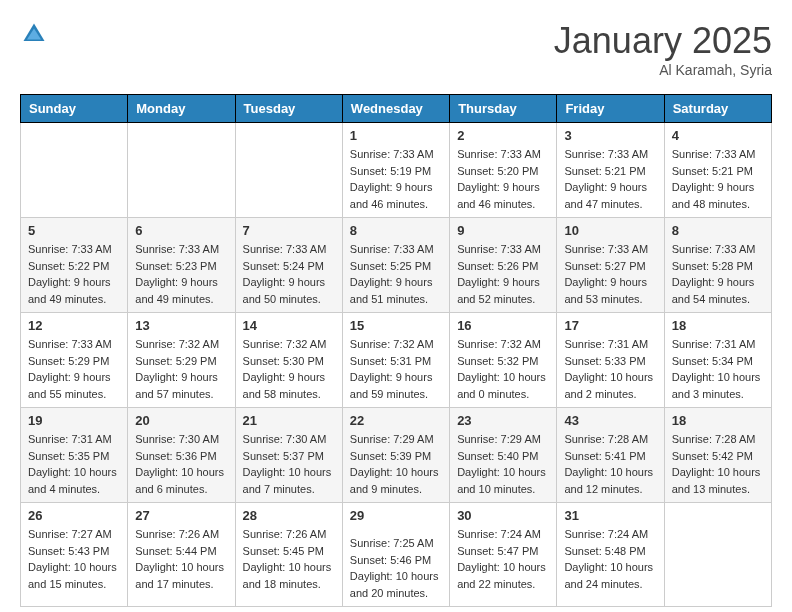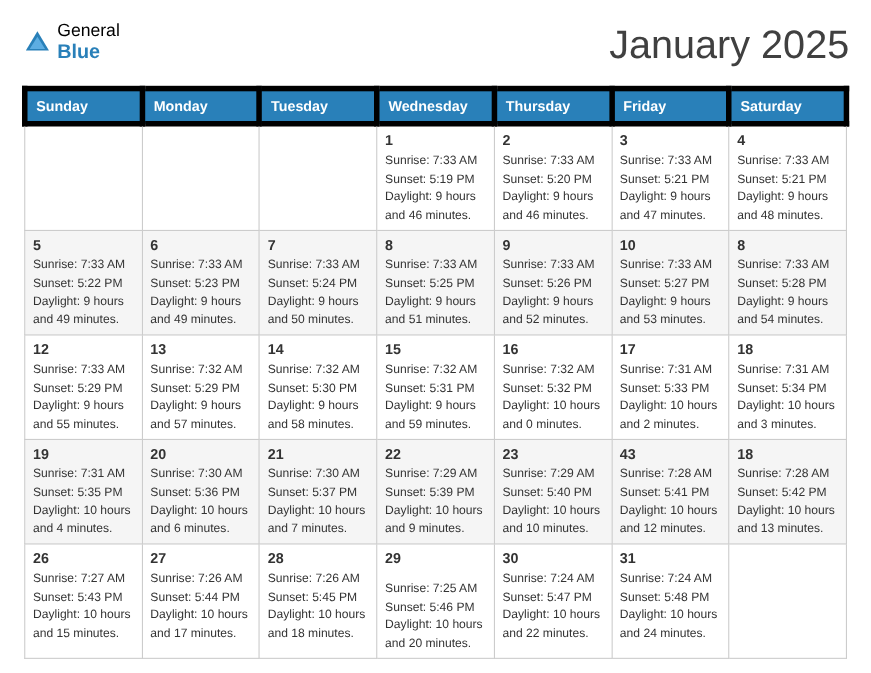--- a/index.html
+++ b/index.html
@@ -51,21 +51,21 @@
       width: 100%;
       border-collapse: collapse;
       border: 1px solid #ccc;
     }
     .calendar th {
       background: #2980b9;
       color: #fff;
       padding: 6px 8px;
       text-align: left;
       font-size: 13px;
-      border: 5px solid #000000;
+      border: 1px solid #000000;
     }
     .calendar td {
       vertical-align: top;
       border: 1px solid #ccc;
       padding: 5px 7px;
       width: 14.28%;
       min-height: 80px;
       font-size: 11px;
       color: #333;
       background: #fff;
@@ -93,27 +93,24 @@
   </style>
 </head>
 <body>
 
 <div class="header">
   <div class="logo">
     <svg class="logo-icon" viewBox="0 0 40 40">
       <polygon points="20,5 35,30 5,30" fill="#2980b9"></polygon>
       <polygon points="20,12 30,28 10,28" fill="#5dade2"></polygon>
     </svg>
-    <div class="logo-text">
-      <span>General</span>
-      <span class="logo-blue">Blue</span>
-    </div>
   </div>
   <div class="title-block">
     <div class="month-title">January 2025</div>
+    <div class="subtitle">Al Karamah, Syria</div>
   </div>
 </div>
 
 <table class="calendar">
   <thead>
     <tr>
     <th>Sunday</th>
         <th>Monday</th>
         <th>Tuesday</th>
         <th>Wednesday</th>

